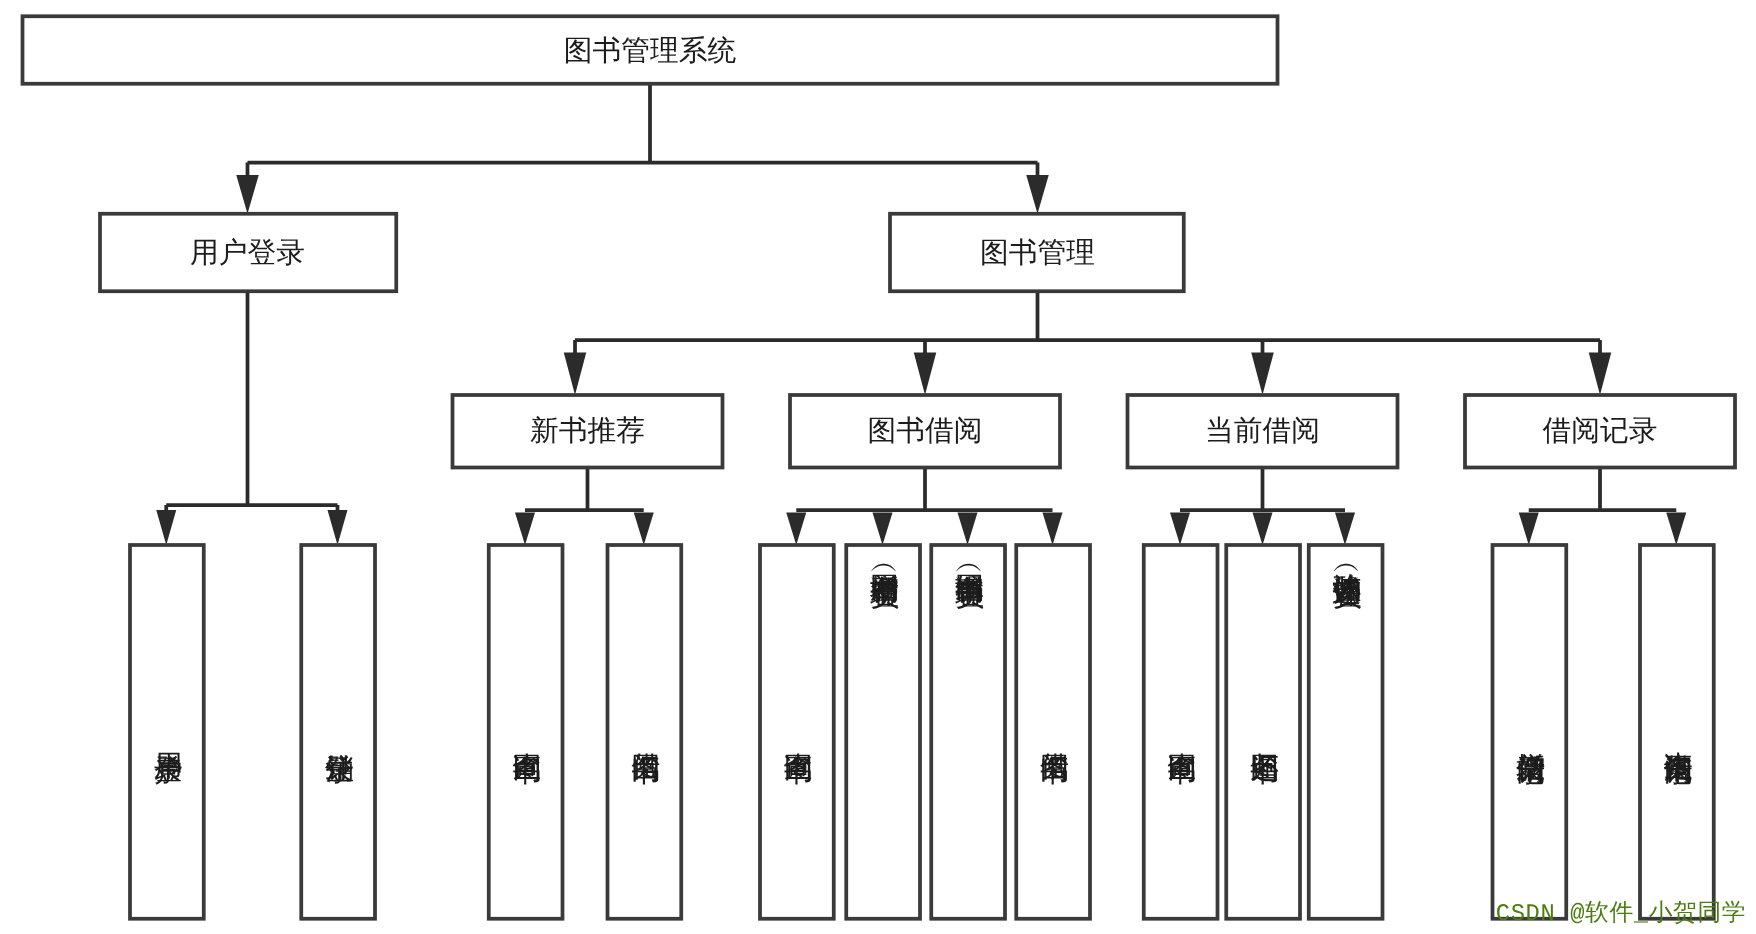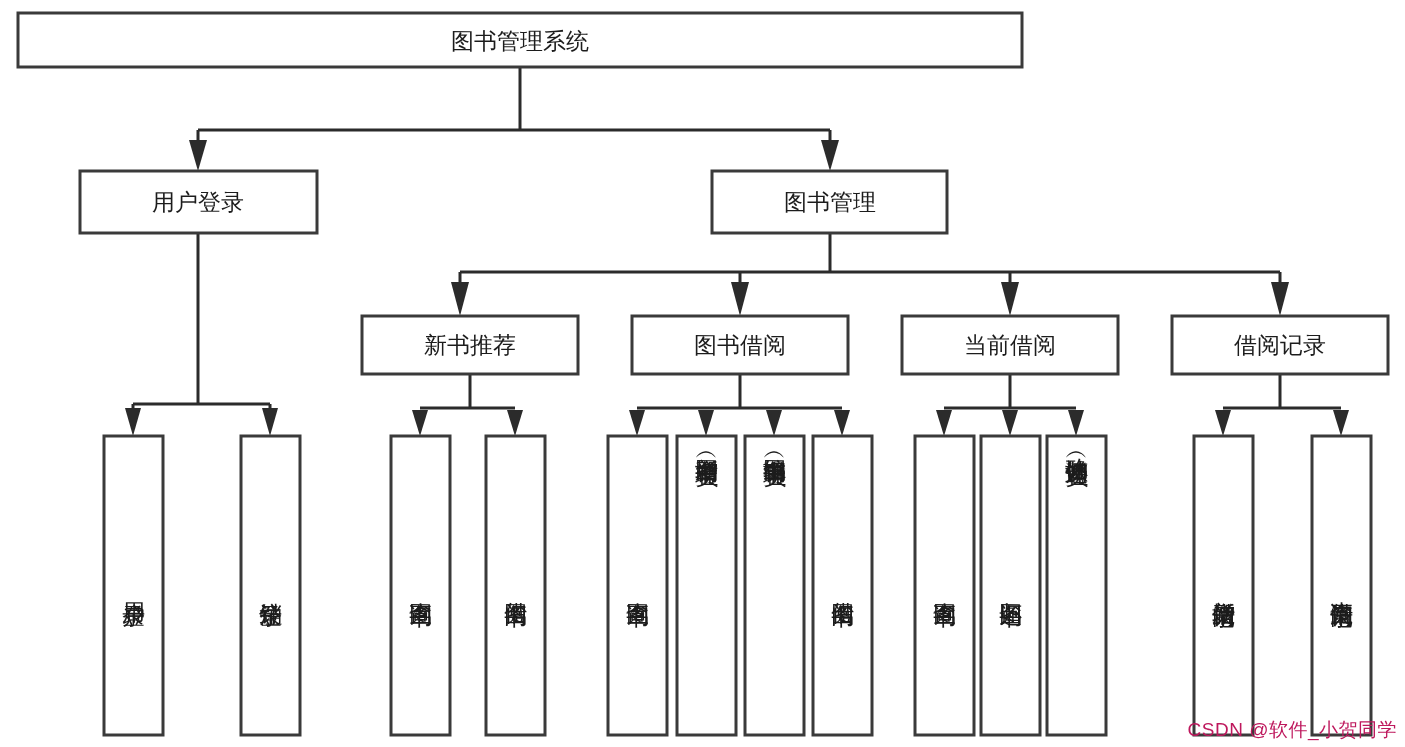--- a/index.html
+++ b/index.html
@@ -63,23 +63,23 @@
     position: absolute;
     display: flex;
     align-items: center;
     justify-content: center;
     pointer-events: none;
   }
   .watermark {
     position: absolute;
     right: 8px;
     bottom: 4px;
-    font-family: Liberation Sans, sans-serif;
+    font-family: Liberation Mono, monospace;
     font-size: 19px;
-    color: #be185d;
+    color: #4d7c0f;
     white-space: nowrap;
     letter-spacing: 0.5px;
     text-align: right;
   }
 </style>
 </head>
 <body>
 
 <div id="diagram-root">
 

